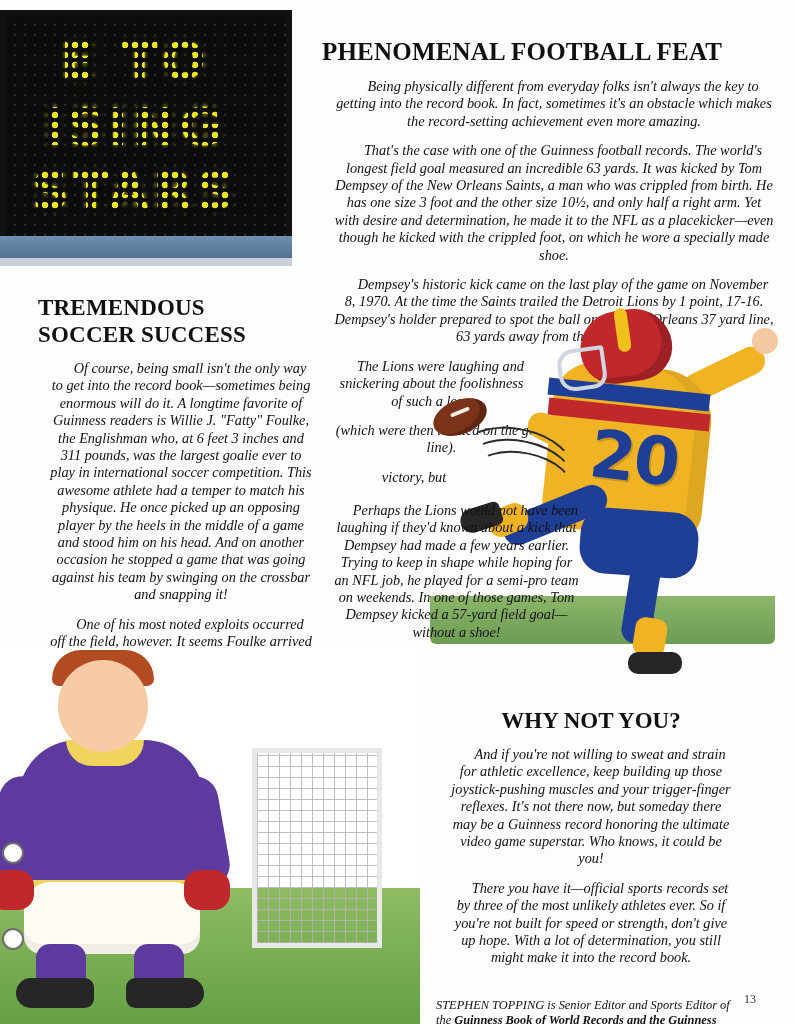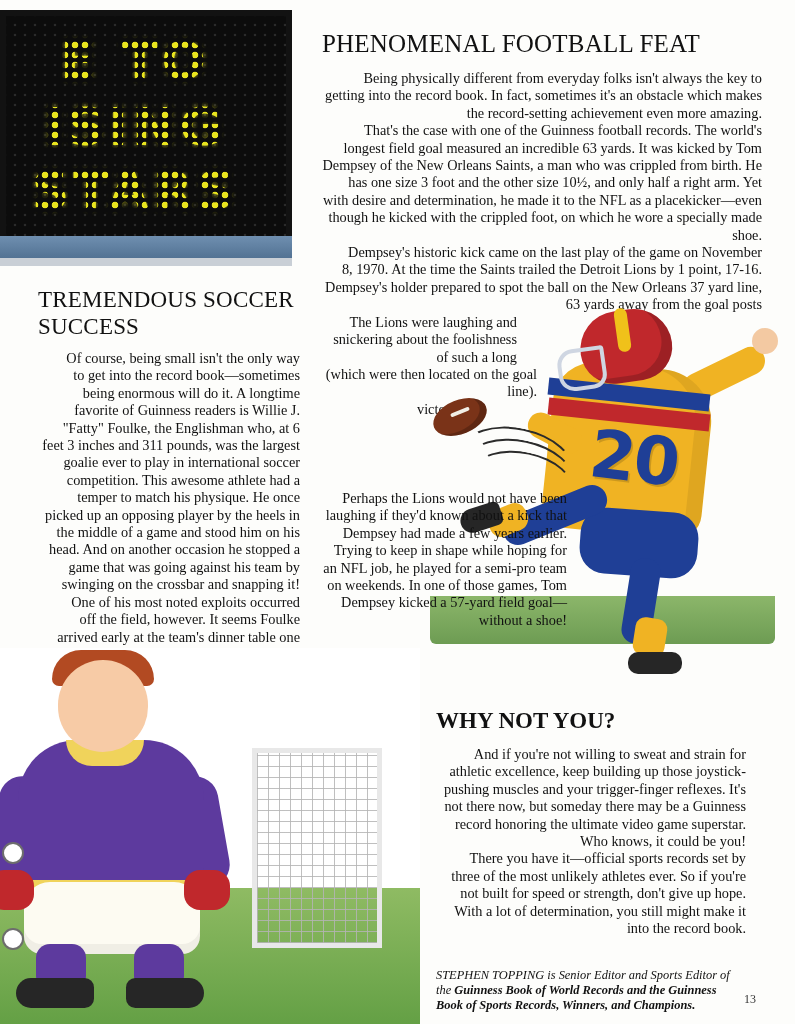--- a/index.html
+++ b/index.html
@@ -97,38 +97,39 @@
   }
   .col-right {
     position: absolute;
     left: 322px;
     top: 30px;
     width: 440px;
   }
 
   h1.headline {
     font-family: "Liberation Serif", serif;
-    font-weight: normal;
+    font-weight: bold;
     font-size: 25px;
     line-height: 28px;
-    margin: 0 0 12px 0;
+    margin: 8px 0 12px 0;
     letter-spacing: 0.2px;
   }
   h1.headline.left {
     font-size: 23px;
     line-height: 27px;
     margin-bottom: 10px;
   }
 
   p.body {
-    margin: 0;
+    margin: 12px;
     font-size: 14.3px;
     line-height: 17.4px;
-    text-align: right;
+    text-align: center;
     text-indent: 18px;
+    font-style: italic;
   }
   p.body + p.body { margin-top: 0px; }
 
   
   .rt-blk-1 { width: 440px; }
   .rt-blk-2 { width: 215px; }
   .rt-blk-3 { width: 195px; }
   .rt-blk-4 { width: 160px; margin-left: 22px; }
   .rt-blk-5 { width: 245px; }
 
@@ -417,20 +418,21 @@
     left: 436px;
     top: 708px;
     width: 310px;
   }
   h2.headline2 {
     font-family: "Liberation Serif", serif;
     font-weight: bold;
     font-size: 23px;
     line-height: 26px;
     margin: 0 0 12px 0;
+    text-align: center;
   }
   .byline {
     margin-top: 31px;
     font-size: 12.4px;
     line-height: 15px;
     width: 300px;
     font-style: italic;
   }
   .byline .bold { font-weight: bold; }
   .folio {

